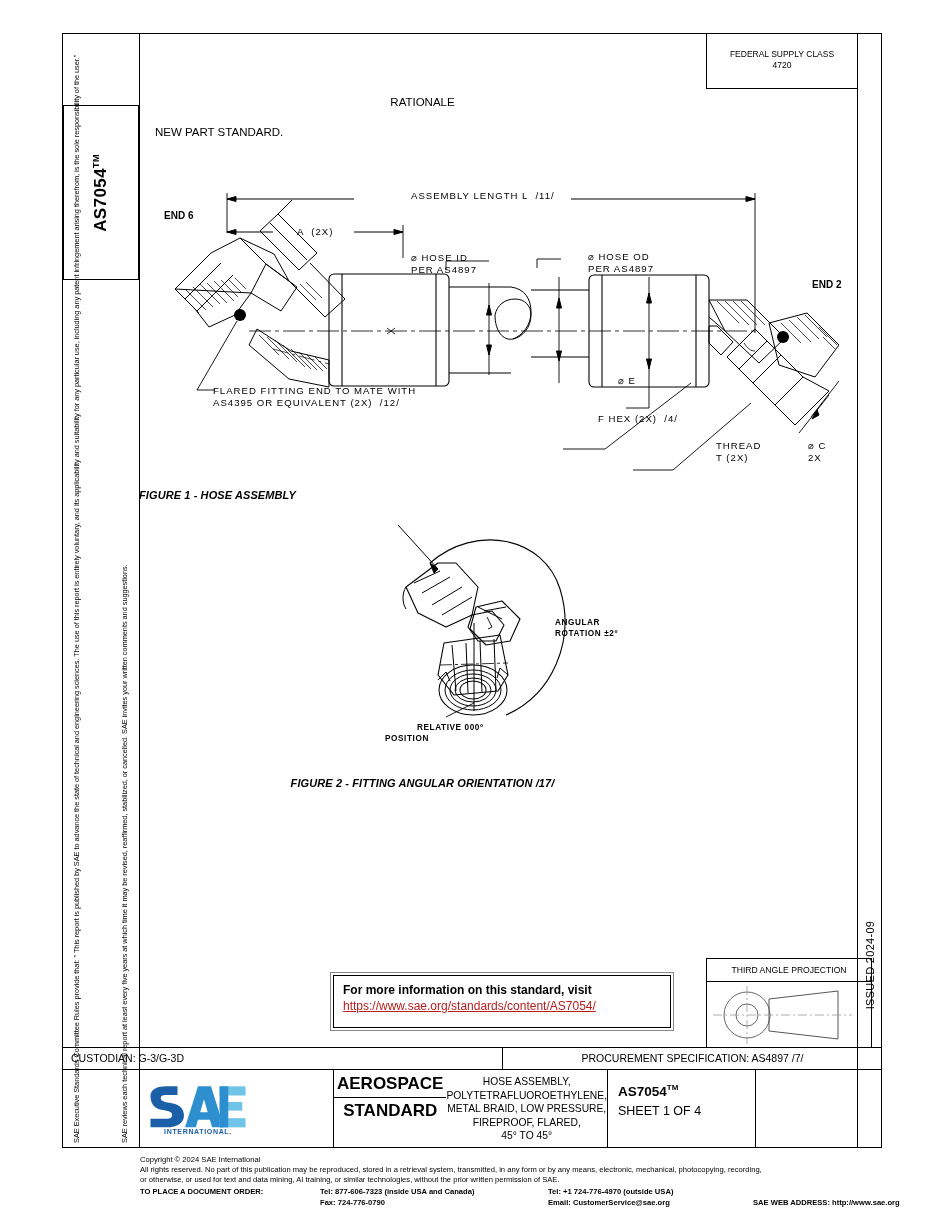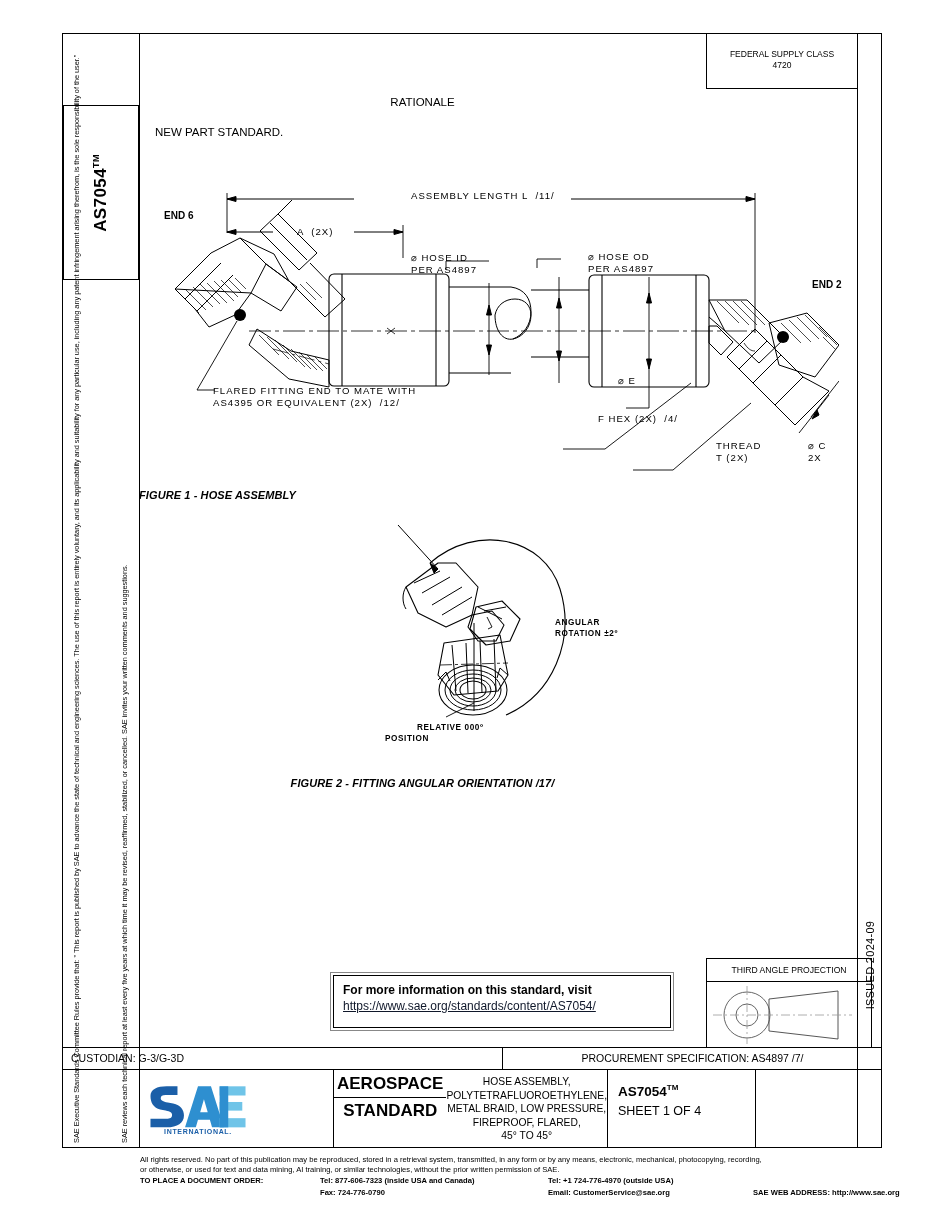--- a/index.html
+++ b/index.html
@@ -142,21 +142,21 @@
   #moreinfo-box {
     left: 333px; top: 975px;
     width: 338px; height: 53px;
     border: 1.4px solid #000;
     outline: 1px solid #888;
     outline-offset: 2px;
     box-sizing: border-box;
     padding: 7px 0 0 9px;
   }
   #moreinfo-line1 { font-size: 12px; font-weight: bold; }
-  #moreinfo-link  { font-size: 12px; color: #0f172a; text-decoration: underline; display:block; margin-top:2px;}
+  #moreinfo-link  { font-size: 12px; color: #b91c1c; text-decoration: underline; display:block; margin-top:2px;}
 
   
   #tap-box {
     left: 706px; top: 958px;
     width: 166px; height: 90px;
     border: 1.2px solid #000;
     box-sizing: border-box;
   }
   #tap-title {
     height: 22px; line-height: 22px;
@@ -556,20 +556,21 @@
     </div>
   </div>
   <div id="tb-number">
     <div id="tb-doc"><span>AS7054</span><sup>TM</sup></div>
     <div id="tb-sheet">SHEET 1 OF 4</div>
   </div>
   <div id="tb-blank"></div>
 </div>
 
 <div class="abs" id="footer">
+  <div class="fline">Copyright © 2024 SAE International</div>
   <div class="fline">All rights reserved. No part of this publication may be reproduced, stored in a retrieval system, transmitted, in any form or by any means, electronic, mechanical, photocopying, recording,</div>
   <div class="fline">or otherwise, or used for text and data mining, AI training, or similar technologies, without the prior written permission of SAE.</div>
   <table id="order-table" cellspacing="0" cellpadding="0">
     <tbody>
         <tr>
       <td class="c1">TO PLACE A DOCUMENT ORDER:</td>
       <td class="c2">Tel: 877-606-7323 (inside USA and Canada)</td>
       <td class="c3">Tel: +1 724-776-4970 (outside USA)</td>
       <td></td>
     </tr>

